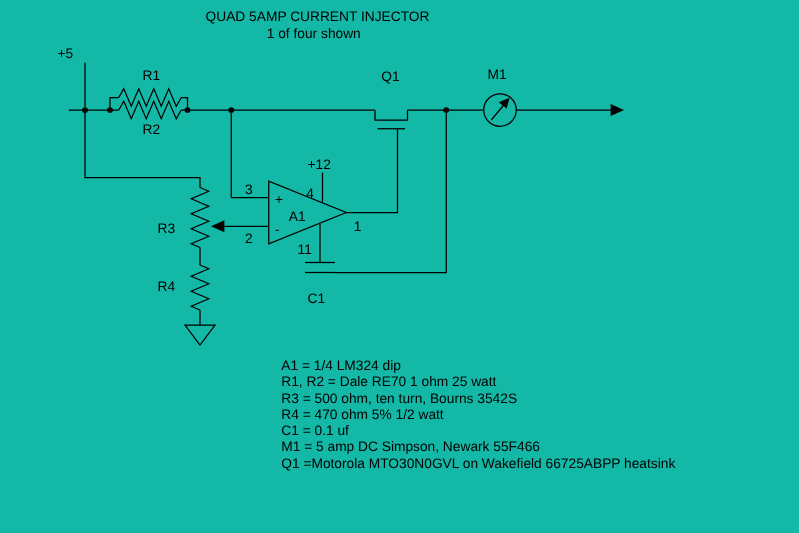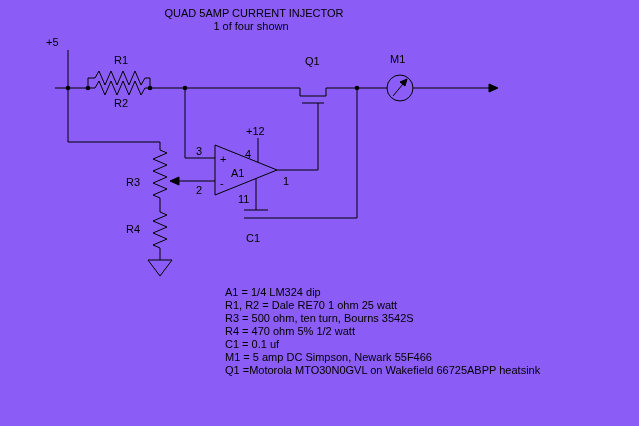--- a/index.html
+++ b/index.html
@@ -4,21 +4,21 @@
 <style>
   html, body {
     margin: 0;
     padding: 0;
     background: #ffffff;
   }
   .page {
     position: relative;
     width: 639px;
     height: 426px;
-    background: #8b5cf6;
+    background: #14b8a6;
     overflow: hidden;
   }
   svg {
     display: block;
   }
   .t {
     font-family: "Liberation Sans", sans-serif;
     font-size: 11px;
     fill: #000000;
   }

